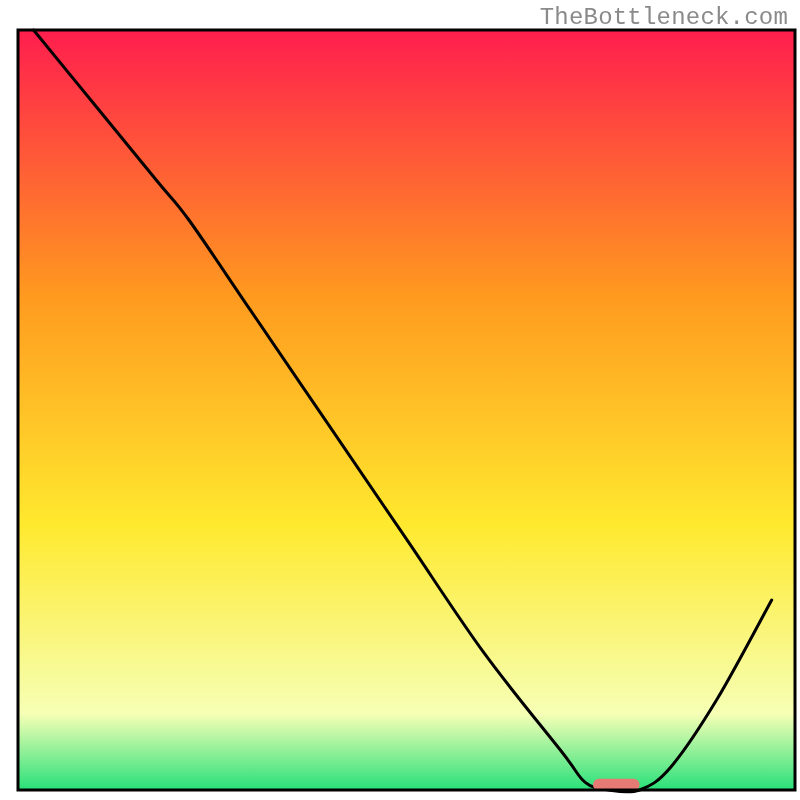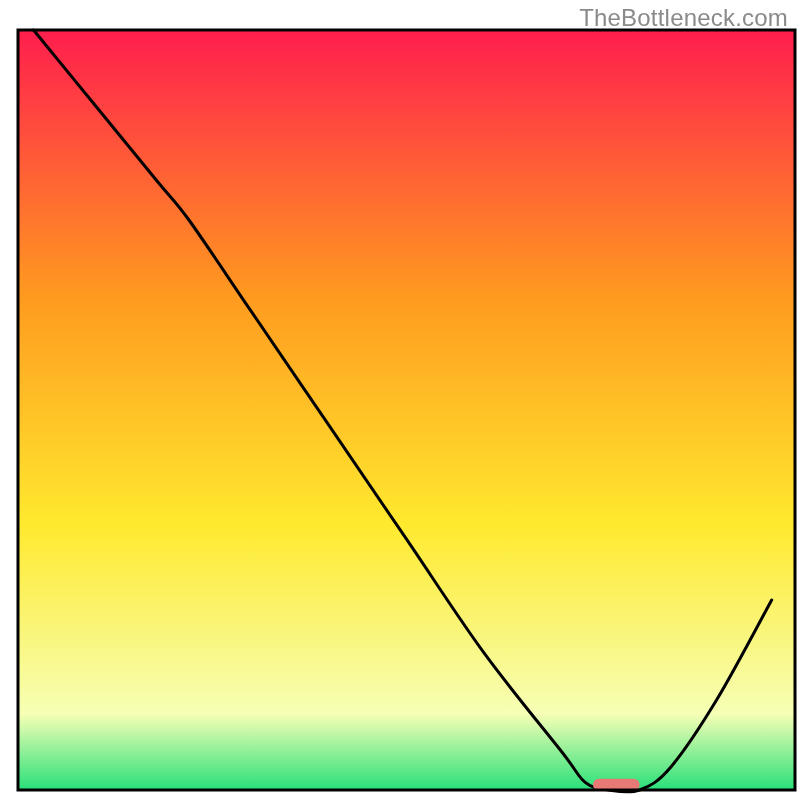--- a/index.html
+++ b/index.html
@@ -16,20 +16,21 @@
     height: 800px;
   }
   .watermark {
     position: absolute;
     top: 4px;
     right: 12px;
     font-size: 24px;
     font-weight: 500;
     color: #8a8a8a;
     letter-spacing: 0.2px;
+    font-family: Liberation Mono, monospace;
   }
   svg.plot {
     position: absolute;
     left: 0;
     top: 0;
     width: 800px;
     height: 800px;
   }
 </style>
 </head>

